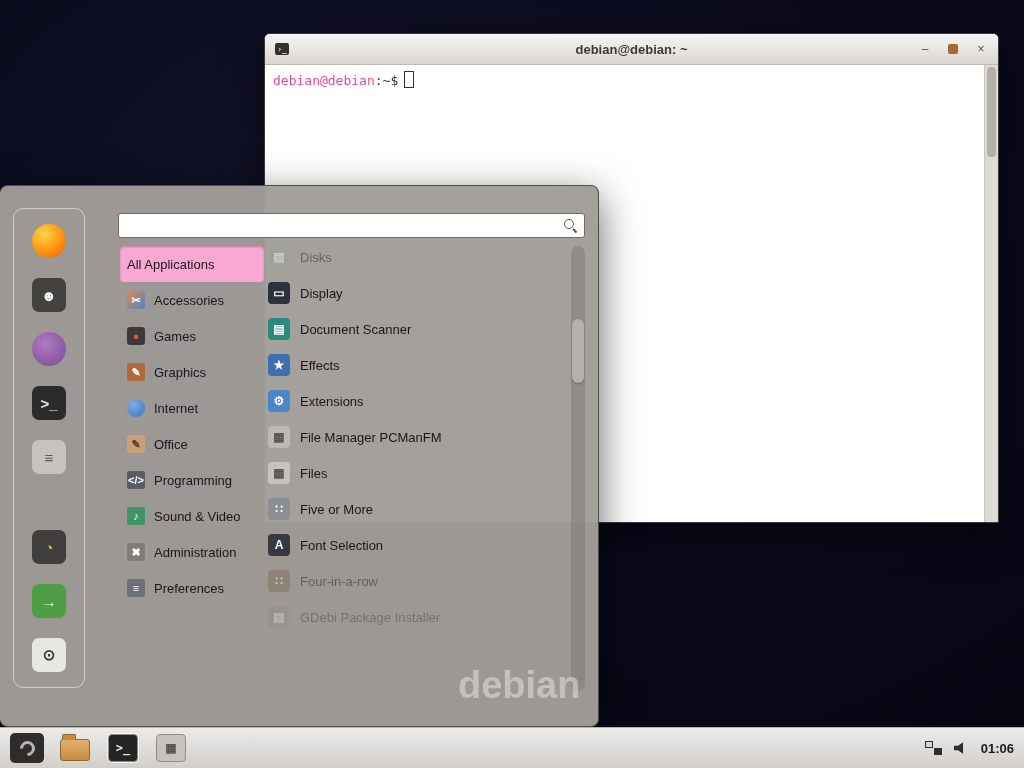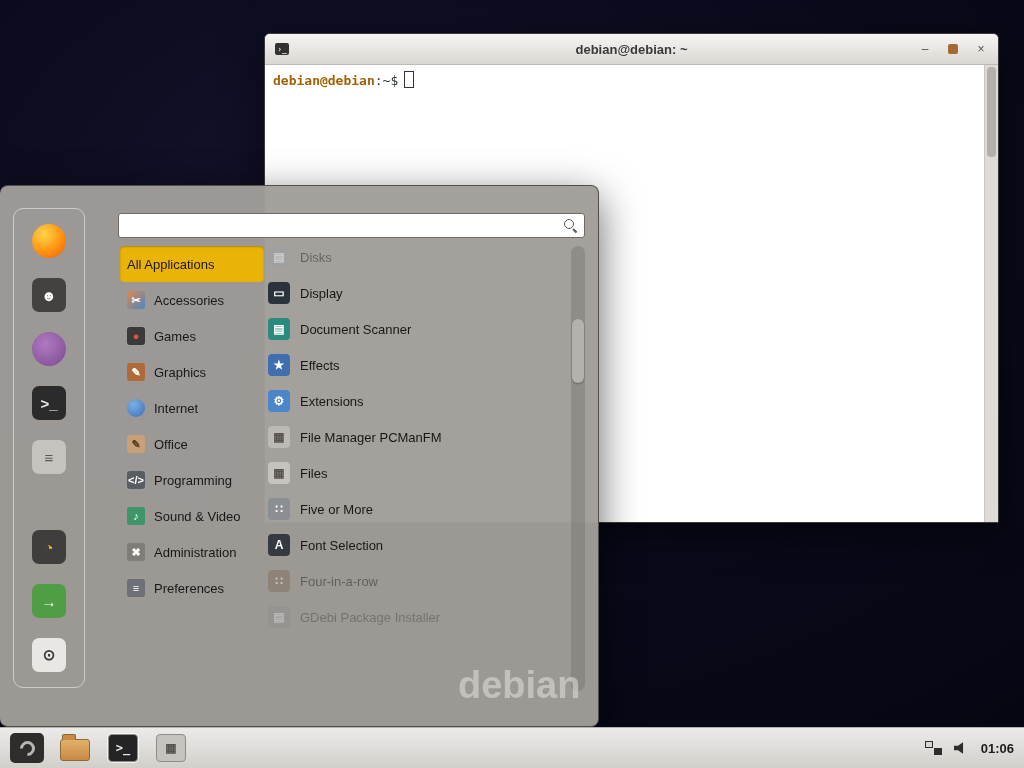--- a/index.html
+++ b/index.html
@@ -19,21 +19,21 @@
   .win-title{position:absolute;left:0;right:0;text-align:center;font-weight:bold;font-size:13px;
     color:#3a3a3a;pointer-events:none;}
   .win-btns{margin-left:auto;display:flex;gap:16px;align-items:center;z-index:1;}
   .win-btn{font-size:12px;line-height:12px;color:#55534f;width:14px;text-align:center;}
   .win-btn.maxi{width:10px;height:10px;background:#a46a32;border-radius:2px;font-size:0;color:transparent;}
   .menubar{height:27px;flex:0 0 27px;background:#f6f4f2;border-bottom:1px solid #ddd9d5;
     display:flex;align-items:center;padding-left:6px;gap:2px;}
   .menubar-item{padding:3px 9px;font-size:13px;color:#1d1d1d;border-radius:3px;}
   .term-body{flex:1;background:#fff;position:relative;padding:6px 22px 5px 8px;
     font-family:"DejaVu Sans Mono",monospace;font-size:13px;border-radius:0 0 2px 2px;}
-  .prompt-user{color:#a16207;font-weight:bold;}
+  .prompt-user{color:#ec4899;font-weight:normal;}
   .prompt-path{color:#2e3436;}
   .term-cursor{display:inline-block;width:8px;height:15px;border:1px solid #2e3436;
     vertical-align:text-bottom;margin-left:6px;}
   .term-scrollbar{position:absolute;top:0;right:0;bottom:0;width:13px;background:#dedbd7;
     border-left:1px solid #c9c5c1;}
   .term-thumb{position:absolute;top:2px;left:2px;right:2px;height:90px;background:#b3afab;border-radius:4px;}
 
   
   .menu-window{position:absolute;left:0;top:185px;width:599px;height:542px;
     background:rgba(161,157,153,.97);border:1px solid #514e4b;border-left:none;border-radius:8px;
@@ -52,21 +52,21 @@
   .search-input{flex:1;border:none;outline:none;background:transparent;font-size:13px;
     padding:0 6px;height:100%;font-family:inherit;color:#222;}
   .search-icon{width:15px;height:15px;margin-right:6px;position:relative;flex:0 0 auto;}
   .search-icon::before{content:"";position:absolute;left:1px;top:1px;width:8px;height:8px;
     border:1.5px solid #5a5753;border-radius:50%;}
   .search-icon::after{content:"";position:absolute;left:10px;top:10px;width:5px;height:2px;
     background:#5a5753;transform:rotate(45deg);transform-origin:left center;}
 
   .categories{position:absolute;left:120px;top:60px;width:144px;}
   .cat-row{height:36px;display:flex;align-items:center;gap:9px;padding:0 7px;border-radius:4px;box-sizing:border-box;}
-  .cat-row.selected{background:#eab308;box-shadow:inset 0 1px 2px rgba(0,0,0,.25);}
+  .cat-row.selected{background:#f9a8d4;box-shadow:inset 0 1px 2px rgba(0,0,0,.25);}
   .cat-icn{width:18px;height:18px;border-radius:3px;font-size:11px;flex:0 0 auto;}
   .row-label{font-size:13px;color:#181818;white-space:nowrap;}
 
   .apps{position:absolute;left:264px;top:53px;width:306px;height:455px;overflow:hidden;}
   .app-row{height:36px;display:flex;align-items:center;gap:10px;padding:0 4px;}
   .app-icn{width:22px;height:22px;border-radius:4px;font-size:12px;flex:0 0 auto;}
   .faded{opacity:.45;}
   .faded2{opacity:.3;}
 
   .menu-scrollbar{position:absolute;left:571px;top:60px;width:14px;height:445px;

